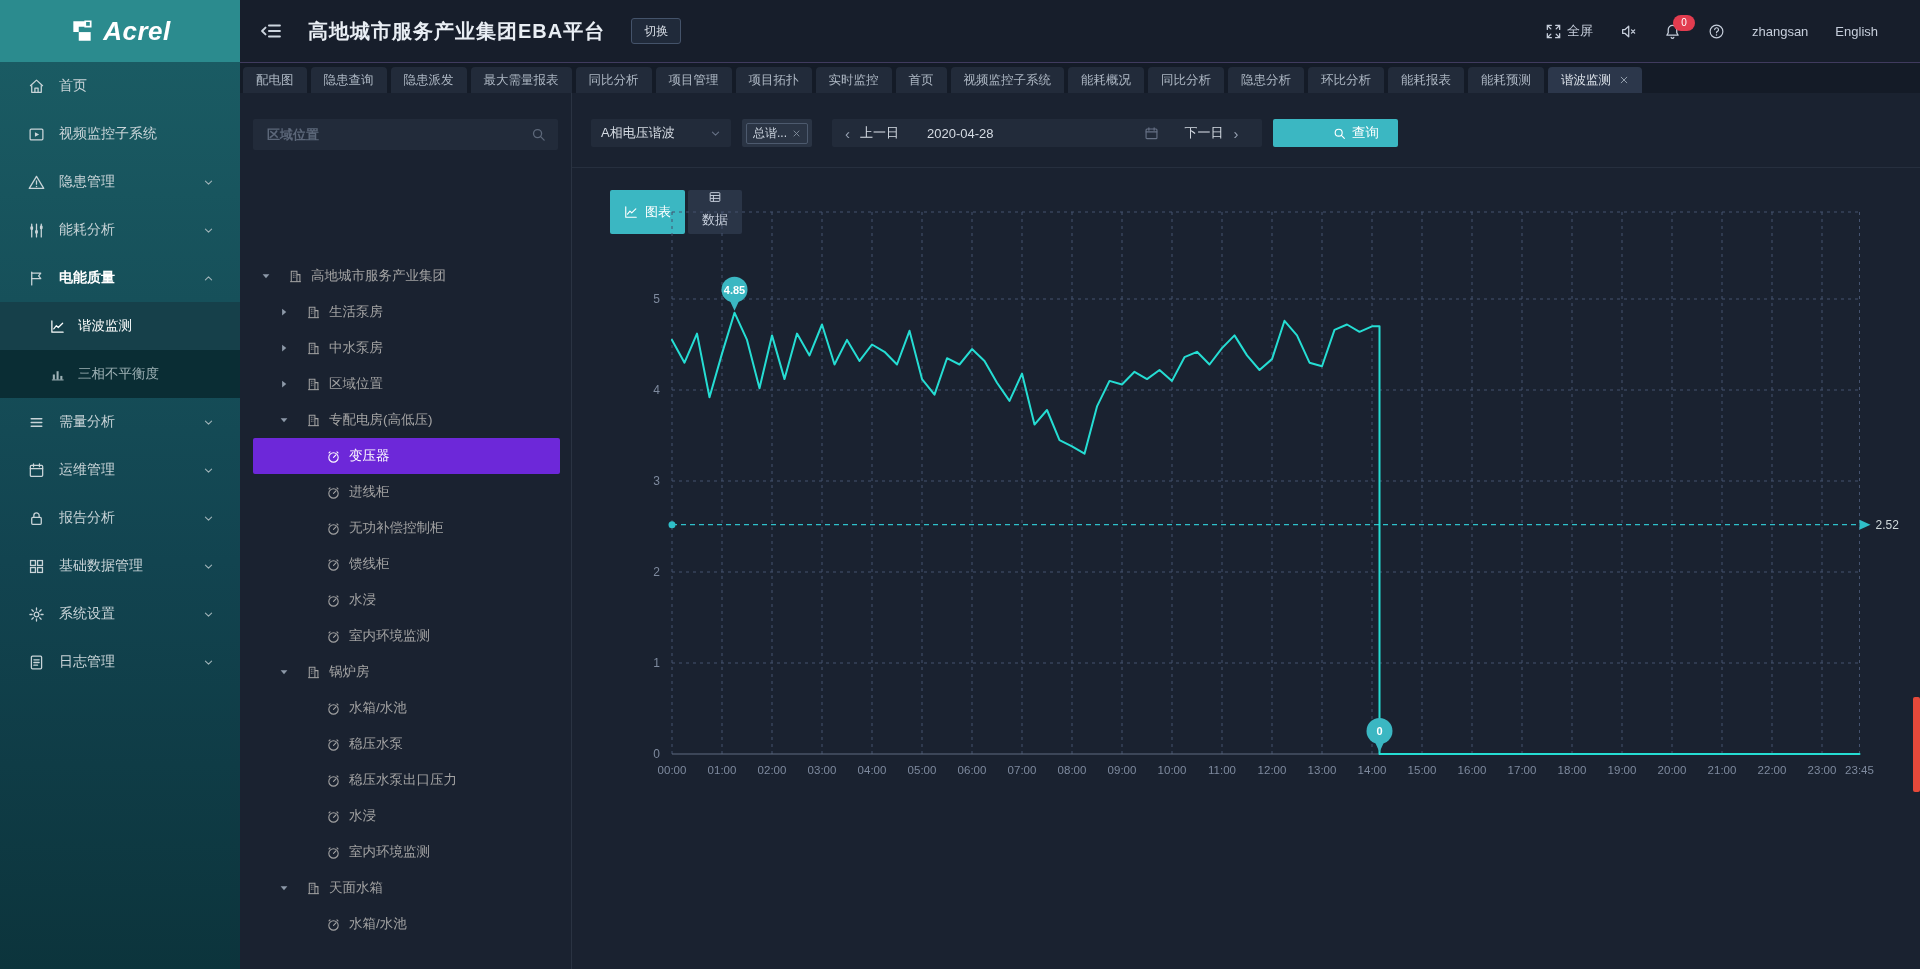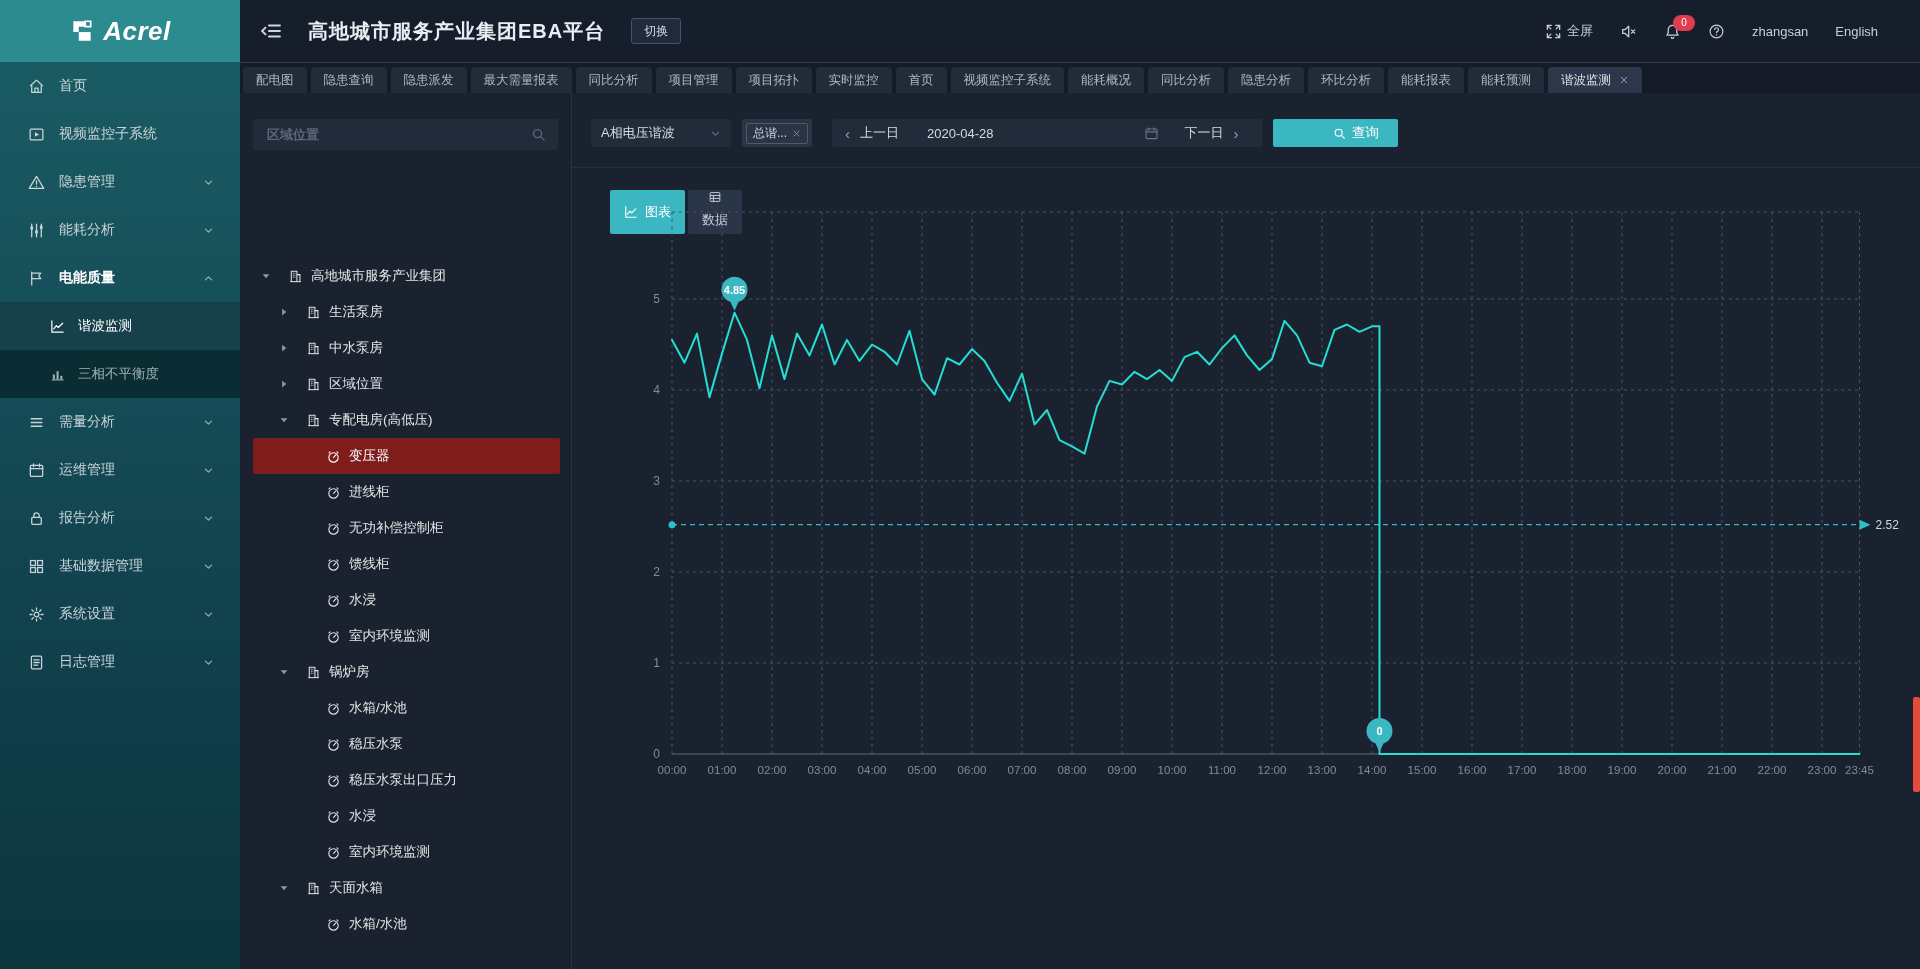--- a/index.html
+++ b/index.html
@@ -50,29 +50,29 @@
 
   
   #tree-panel{left:240px;top:93px;width:332px;height:876px;background:#1a2230;border-right:1px solid #2a3342;box-sizing:border-box;}
   #tree-search{position:absolute;left:13px;top:26px;width:305px;height:31px;background:#222b3a;border-radius:2px;
       display:flex;align-items:center;box-sizing:border-box;padding:0 12px;}
   #tree-search input{flex:1;background:transparent;border:none;outline:none;color:#cfd6df;font-size:13px;
       font-family:"Liberation Sans","DejaVu Sans",sans-serif;font-weight:bold;}
   #tree-search input::placeholder{color:#5c6779;}
   #tree-search .icn{width:15px;height:15px;color:#5c6779;}
   #tree-list{position:absolute;left:0;top:165px;width:332px;}
-  .tree-row{height:36px;margin:0 12px 0 13px;display:flex;align-items:center;color:#e5e5e5;font-size:13.5px;cursor:pointer;border-radius:2px;}
+  .tree-row{height:36px;margin:0 12px 0 13px;display:flex;align-items:center;color:#a3a3a3;font-size:13.5px;cursor:pointer;border-radius:2px;}
   .tree-row .caret{width:12px;height:12px;color:#8d99a8;flex:none;}
   .tree-row .node-icn{width:15px;height:15px;margin:0 8px 0 16px;flex:none;}
   .tree-row .lbl{white-space:nowrap;}
   .tree-row.lvl0{padding-left:7px;}
   .tree-row.lvl1{padding-left:25px;}
   .tree-row.lvl2{padding-left:73px;}
   .tree-row.lvl2 .node-icn{margin-left:0;}
-  .tree-row.selected{background:#7f1d1d;color:#ffffff;}
+  .tree-row.selected{background:#6d28d9;color:#ffffff;}
   .tree-row.selected .caret,.tree-row.selected .node-icn{color:#fff;}
 
   
   #main{left:572px;top:93px;width:1348px;height:876px;background:#1a2230;}
   .ctrl{position:absolute;top:26px;height:28px;background:#222b3a;border-radius:2px;display:flex;align-items:center;
       font-size:13px;color:#d5dbe3;box-sizing:border-box;}
   #metric-select{left:19px;width:140px;padding:0 10px;cursor:pointer;}
   #metric-select .chev{width:11px;height:11px;margin-left:auto;color:#667185;}
   #tag-wrap{left:170px;width:70px;background:#2a3444;justify-content:center;}
   #tag{border:1px solid #4d5a6e;border-radius:2px;padding:1px 6px;font-size:12px;color:#cdd5df;display:flex;align-items:center;cursor:pointer;}

